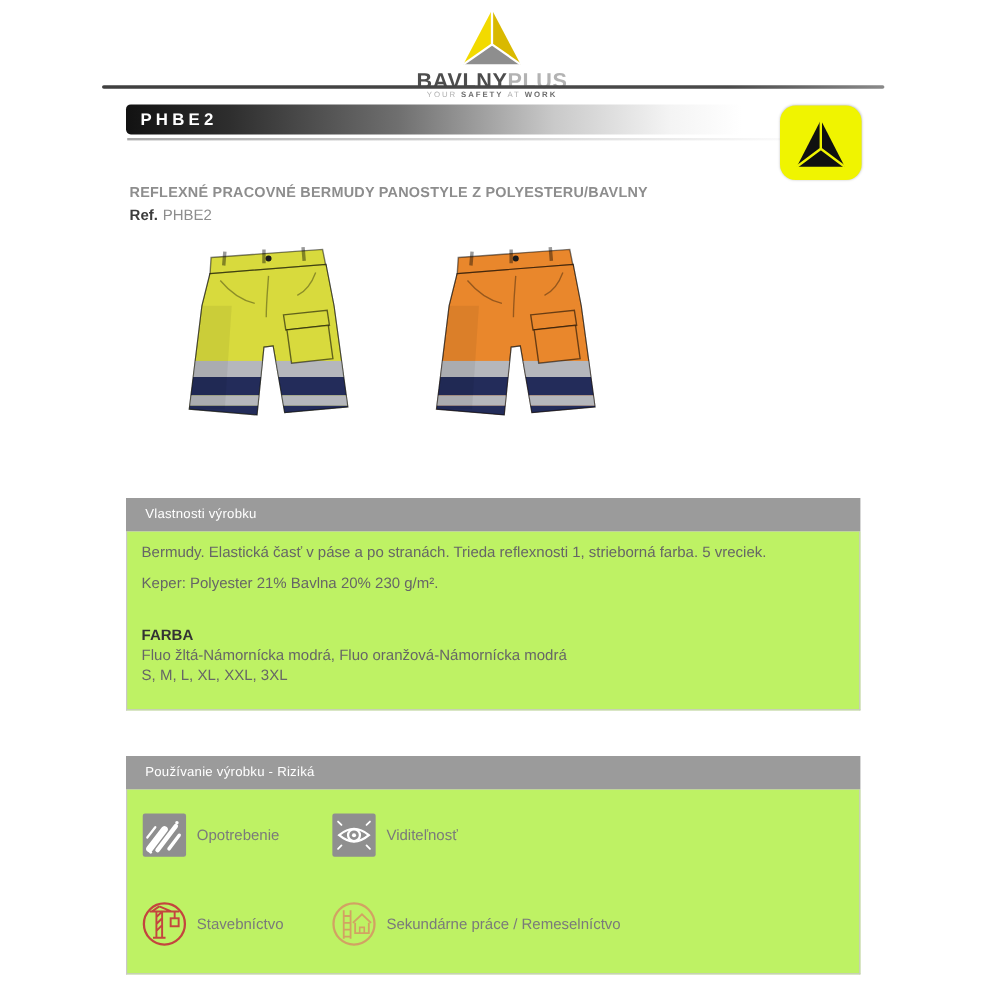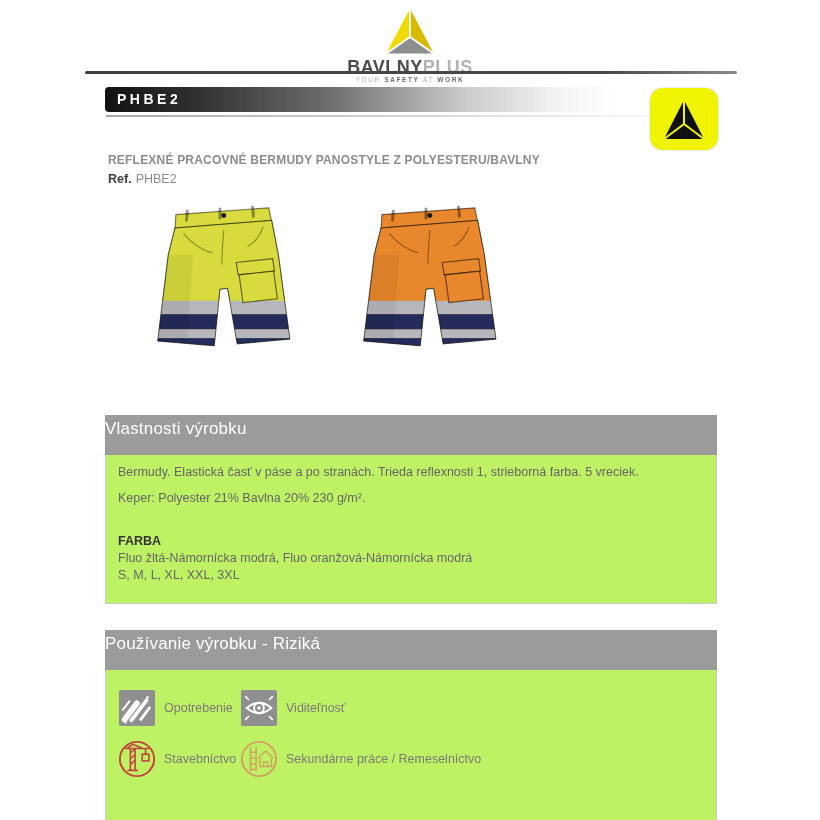--- a/index.html
+++ b/index.html
@@ -45,33 +45,33 @@
   .ref-line b { color:#3c3c3c; font-weight:700; margin-right:4px; }
 
   
   .products { position:absolute; top:194px; left:128px; display:flex; gap:24px; }
   .products svg { width:182px; height:180px; }
 
   
   .box { position:absolute; left:105px; width:612px; }
   .box1 { top:415px; }
   .box2 { top:630px; }
-  .section-header { height:40px; background:#9b9b9b; color:#ffffff; font-size:17px;
-                    line-height:28px; padding-left:0; letter-spacing:.2px; }
+  .section-header { height:28px; background:#9b9b9b; color:#ffffff; font-size:11px;
+                    line-height:28px; padding-left:16px; letter-spacing:.2px; }
   .section-body { border:1px solid #c9c9c9; border-top:none; background:#bef264;
                   font-size:12.5px; color:#666; line-height:1.36; }
   .box1 .section-body { height:149px; padding:9px 12px; }
   .box2 .section-body { height:154px; padding:19px 12px 0; }
 
   .pgap { margin-top:9px; }
   .sgap { margin-top:4px; }
   .lbl  { font-weight:700; color:#333; margin-top:26px; }
 
   
-  .risks { display:grid; grid-template-columns:122px auto; row-gap:13px; }
+  .risks { display:grid; grid-template-columns:122px auto; row-gap:13px;gap:36px; }
   .risk { display:flex; align-items:center; gap:8px; font-size:12.5px; color:#7a7a7a; }
   .risk svg { width:38px; height:38px; flex:none; }
 </style>
 </head>
 <body>
 
 <div class="page">
 
   <div class="brand">
     <svg class="brand-tri" viewBox="0 0 100 84">

